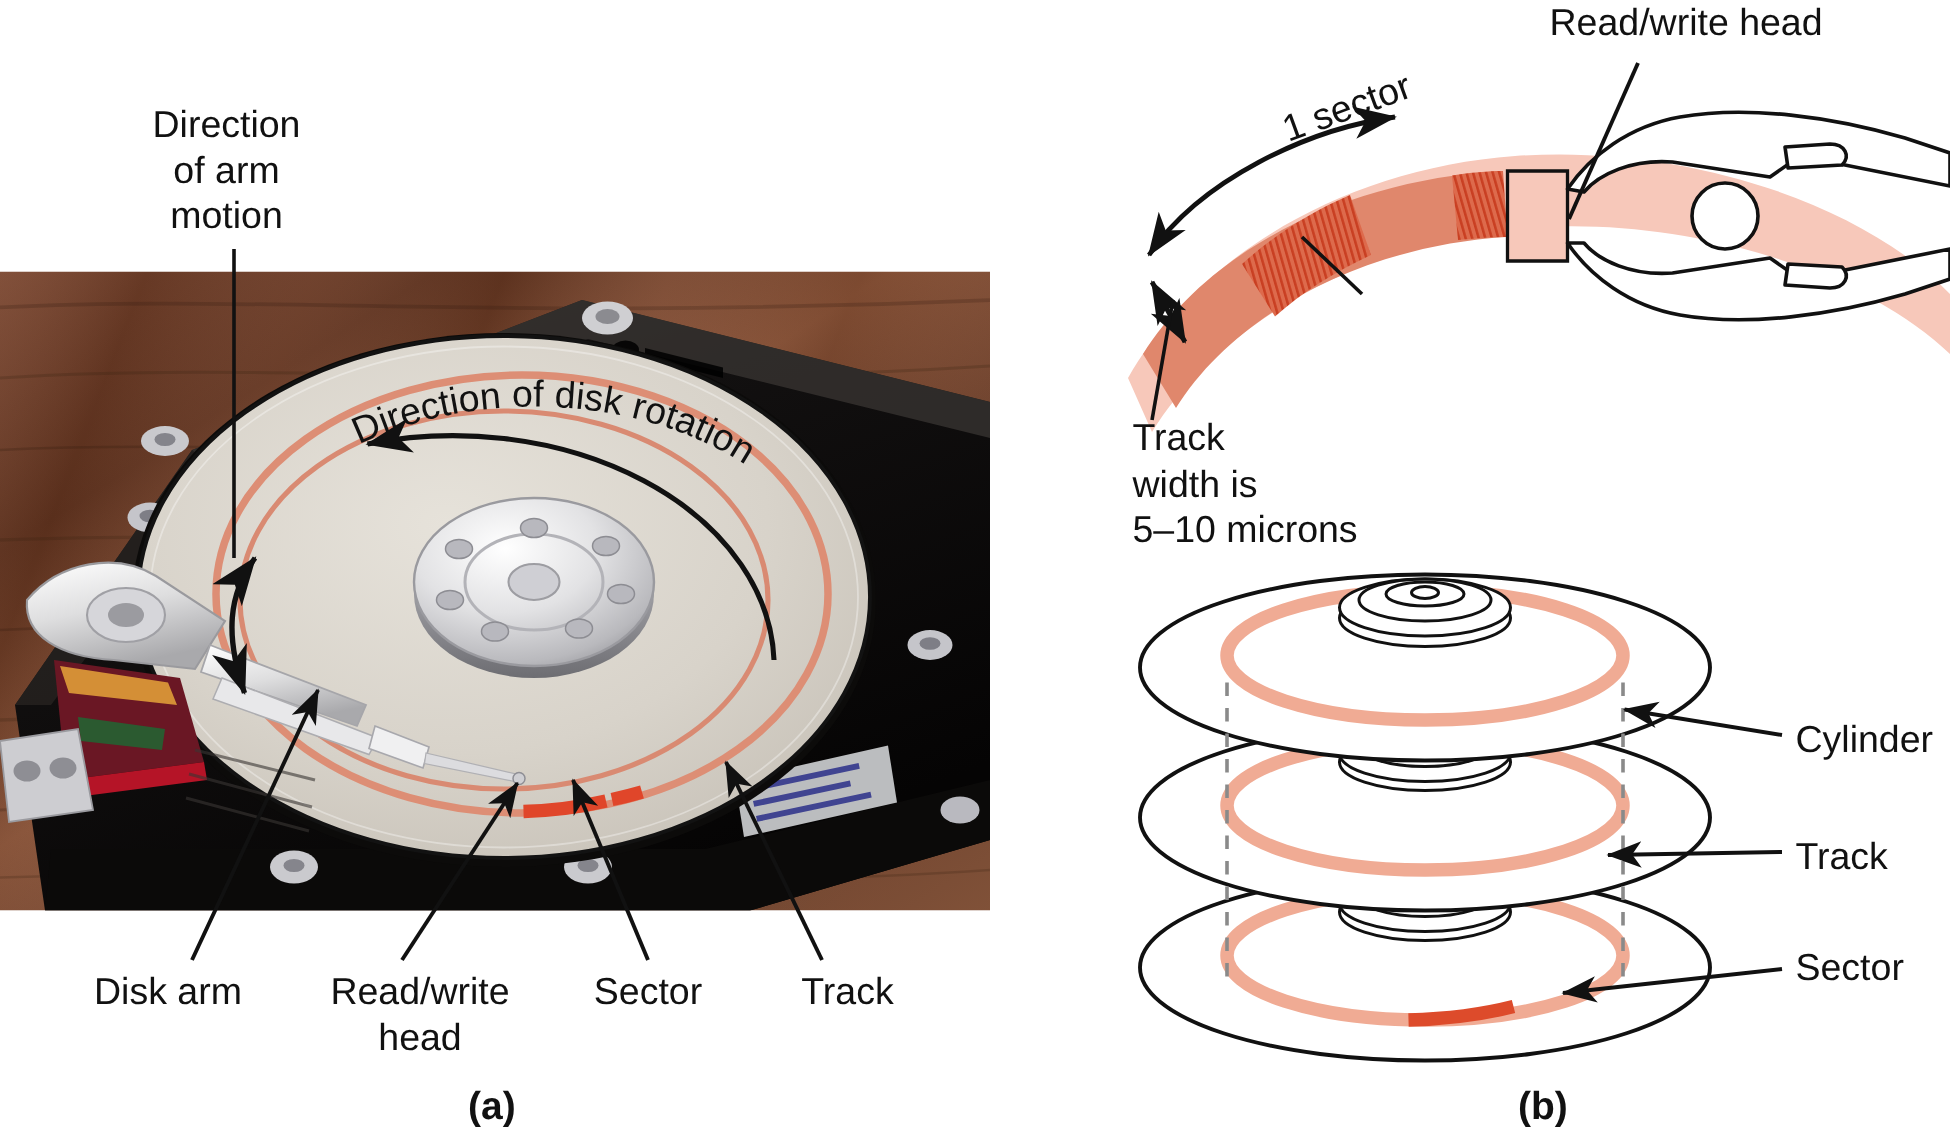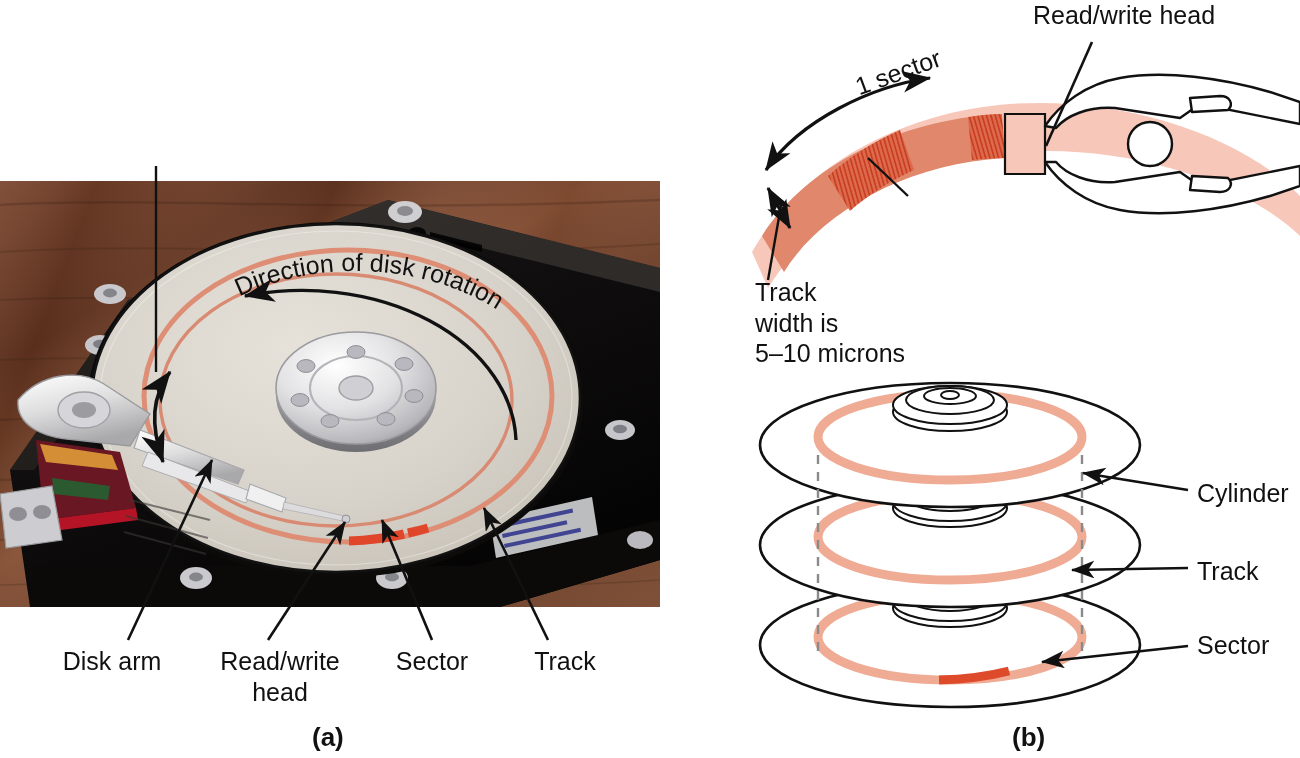--- a/index.html
+++ b/index.html
@@ -352,20 +352,23 @@
           <path d="M 1082,455 L 1082,655"></path>
         </g>
       </g>
 
       <path d="M 1188,490 L 1083,473" stroke="#111111" stroke-width="2.6" fill="none" marker-end="url(#arrowBlack)"></path>
       <path d="M 1188,568 L 1072,570" stroke="#111111" stroke-width="2.6" fill="none" marker-end="url(#arrowBlack)"></path>
       <path d="M 1188,646 L 1042,662" stroke="#111111" stroke-width="2.6" fill="none" marker-end="url(#arrowBlack)"></path>
     </g>
   </svg>
 
+  <div class="lbl center" style="left: 86px; top: 68px; width: 130px; white-space: pre-line;">Direction
+of arm
+motion</div>
 
   <div class="lbl center" style="left: 46px; top: 646px; width: 132px; white-space: pre-line;">Disk arm</div>
 
   <div class="lbl center" style="left: 206px; top: 646px; width: 148px; white-space: pre-line;">Read/write
 head</div>
 
   <div class="lbl center" style="left: 382px; top: 646px; width: 100px; white-space: pre-line;">Sector</div>
 
   <div class="lbl center" style="left: 518px; top: 646px; width: 94px; white-space: pre-line;">Track</div>
 

